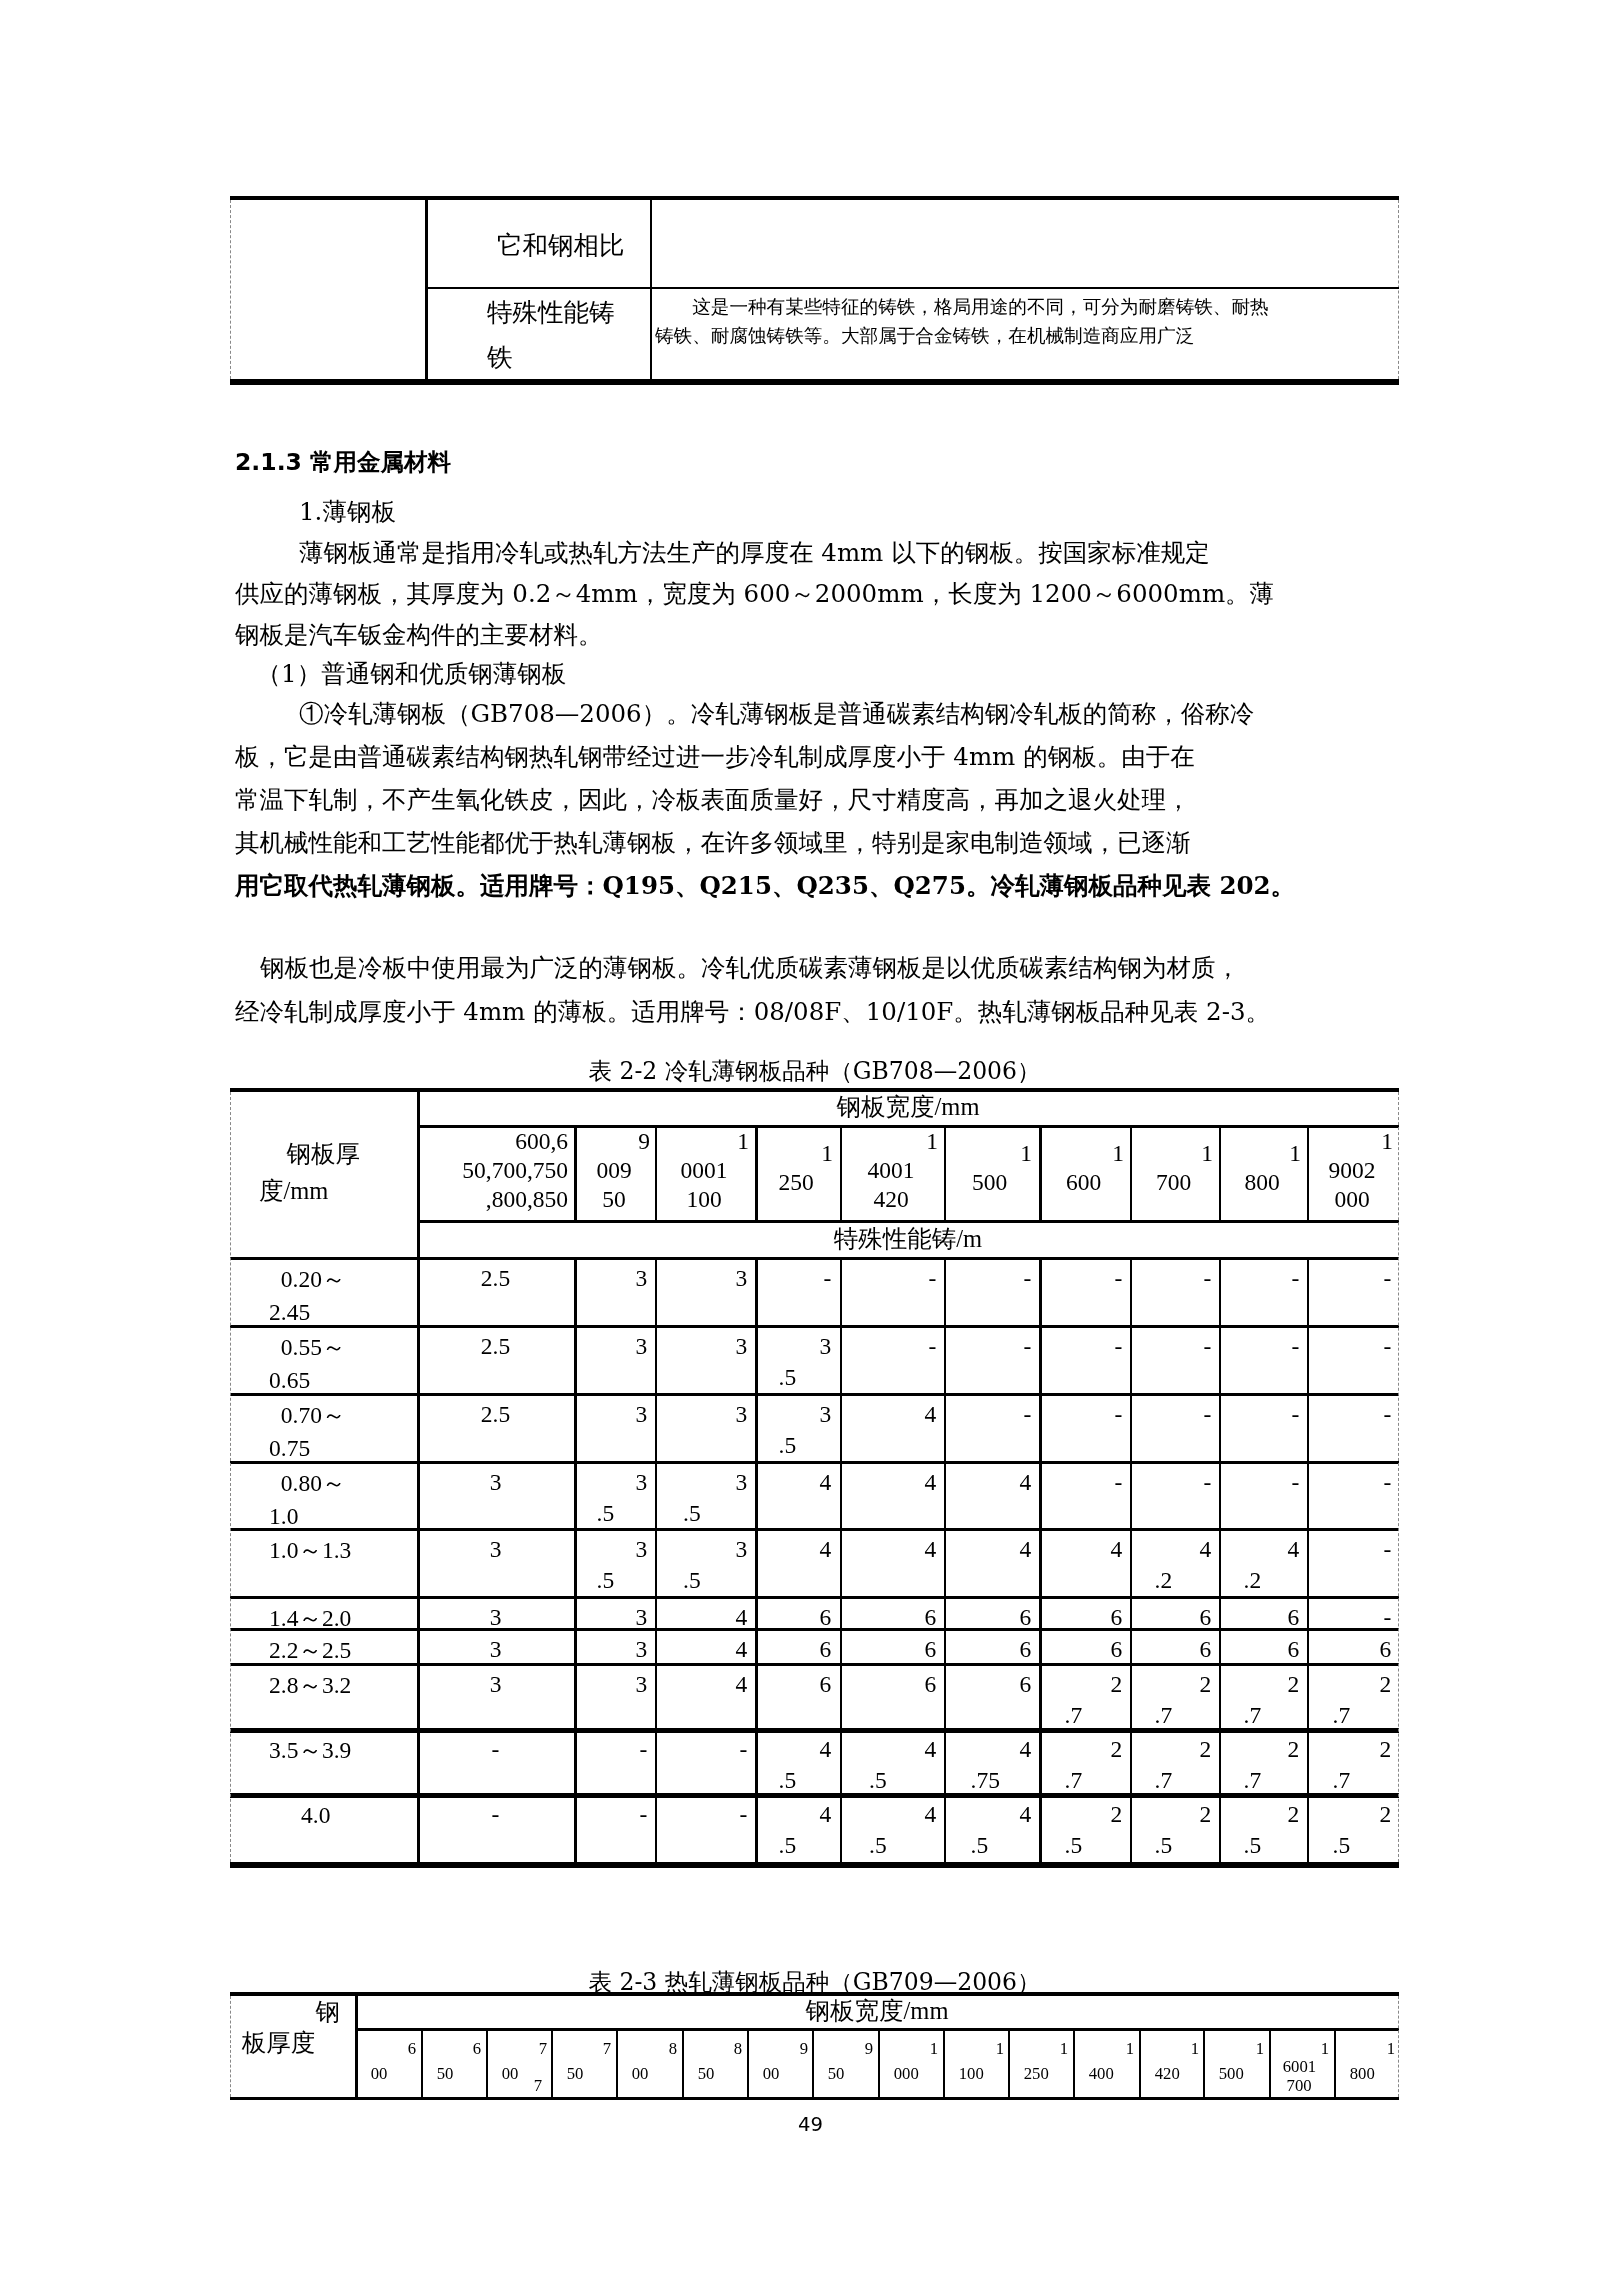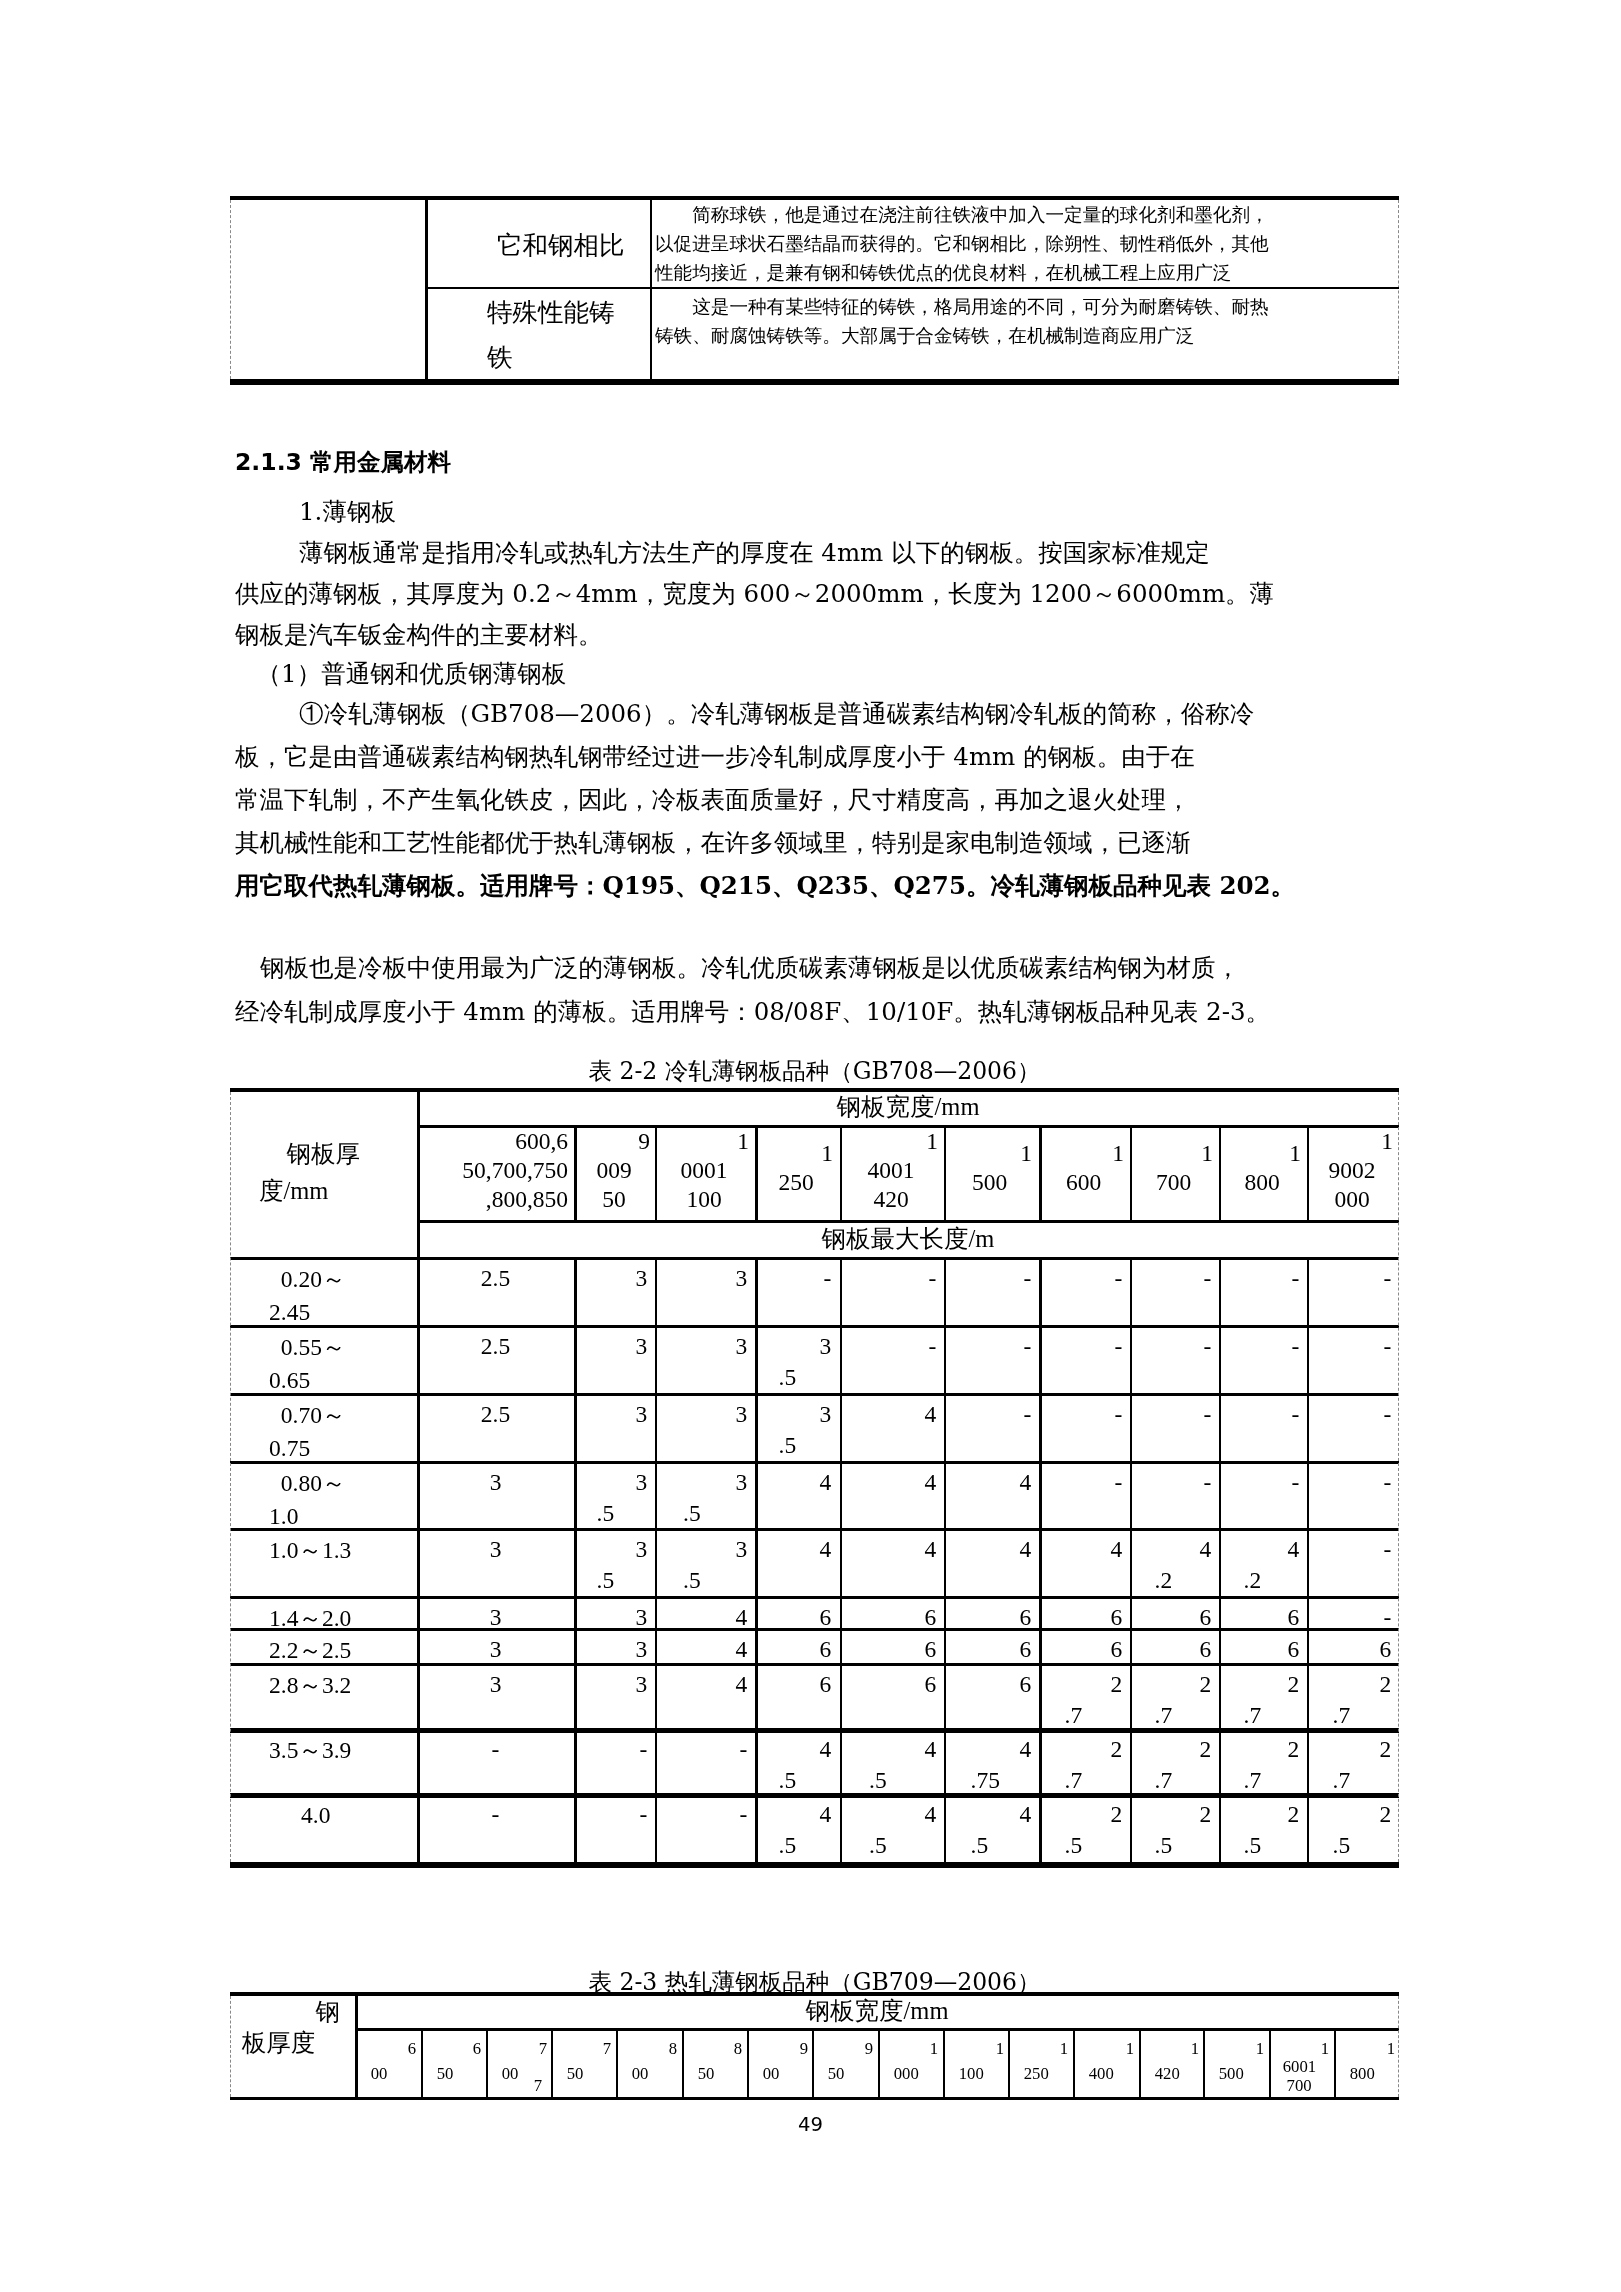--- a/index.html
+++ b/index.html
@@ -28,25 +28,20 @@
 <div id="t0" class="abs">
   <div class="hline" style="left:0;top:0;width:1169px;height:3.9px;"></div>
   <div class="hline" style="left:0;top:183px;width:1169px;height:5.9px;"></div>
   <div class="dash-l" style="left:0;top:3.9px;height:179px;"></div>
   <div class="dash-r" style="left:1168px;top:3.9px;height:179px;"></div>
   <div class="vline" style="left:195px;top:0;width:2.9px;height:186px;"></div>
   <div class="vline" style="left:420px;top:0;width:2px;height:186px;"></div>
   <div class="hline" style="left:195px;top:91px;width:974px;height:2px;"></div>
 
   <div class="abs name-cell" style="left:267px;top:27.4px;">它和钢相比</div>
-  <div class="abs desc" style="left:425px;top:3.9px;width:735px;">
-    <div>　　简称球铁，他是通过在浇注前往铁液中加入一定量的球化剂和墨化剂，</div>
-    <div>以促进呈球状石墨结晶而获得的。它和钢相比，除朔性、韧性稍低外，其他</div>
-    <div>性能均接近，是兼有钢和铸铁优点的优良材料，在机械工程上应用广泛</div>
-  </div>
 
   <div class="abs name-cell" style="left:257px;top:94px;">
     <div>特殊性能铸</div>
     <div>铁</div>
   </div>
   <div class="abs desc" style="left:425px;top:96px;width:735px;">
     <div>　　这是一种有某些特征的铸铁，格局用途的不同，可分为耐磨铸铁、耐热</div>
     <div>铸铁、耐腐蚀铸铁等。大部属于合金铸铁，在机械制造商应用广泛</div>
   </div>
 </div>
@@ -103,21 +98,21 @@
     <div class="vline" style="left:900px;top:169px;width:2px;height:609px;"></div>
     <div class="vline" style="left:989px;top:37px;width:2px;height:95px;"></div>
     <div class="vline" style="left:989px;top:169px;width:2px;height:609px;"></div>
     <div class="vline" style="left:1077px;top:37px;width:2px;height:95px;"></div>
     <div class="vline" style="left:1077px;top:169px;width:2px;height:609px;"></div>
     <div class="hdr" style="position:absolute;left:29px;top:47px;width:157px;font-size:24.5px;line-height:37px;">
       <div style="padding-left:27.4px;">钢板厚</div>
       <div>度/mm</div>
     </div>
     <div class="hdr" style="position:absolute;left:187px;top:3.9px;width:982px;text-align:center;font-size:24.5px;">钢板宽度/mm</div>
-    <div class="hdr" style="position:absolute;left:187px;top:136px;width:982px;text-align:center;font-size:24.5px;">钢板最大长度/m</div>
+    <div class="hdr" style="position:absolute;left:187px;top:136px;width:982px;text-align:center;font-size:24.5px;">特殊性能铸/m</div>
     <div class="hdr" style="position:absolute;left:191px;top:39px;width:147px;text-align:right;line-height:29px;">
       <div>600,6</div>
       <div>50,700,750</div>
       <div>,800,850</div>
     </div>
     <div class="hdr" style="position:absolute;left:348px;top:39px;width:72px;text-align:center;line-height:29px;">
       <div style="text-align:right;">9</div>
       <div>009</div>
       <div>50</div>
     </div>

